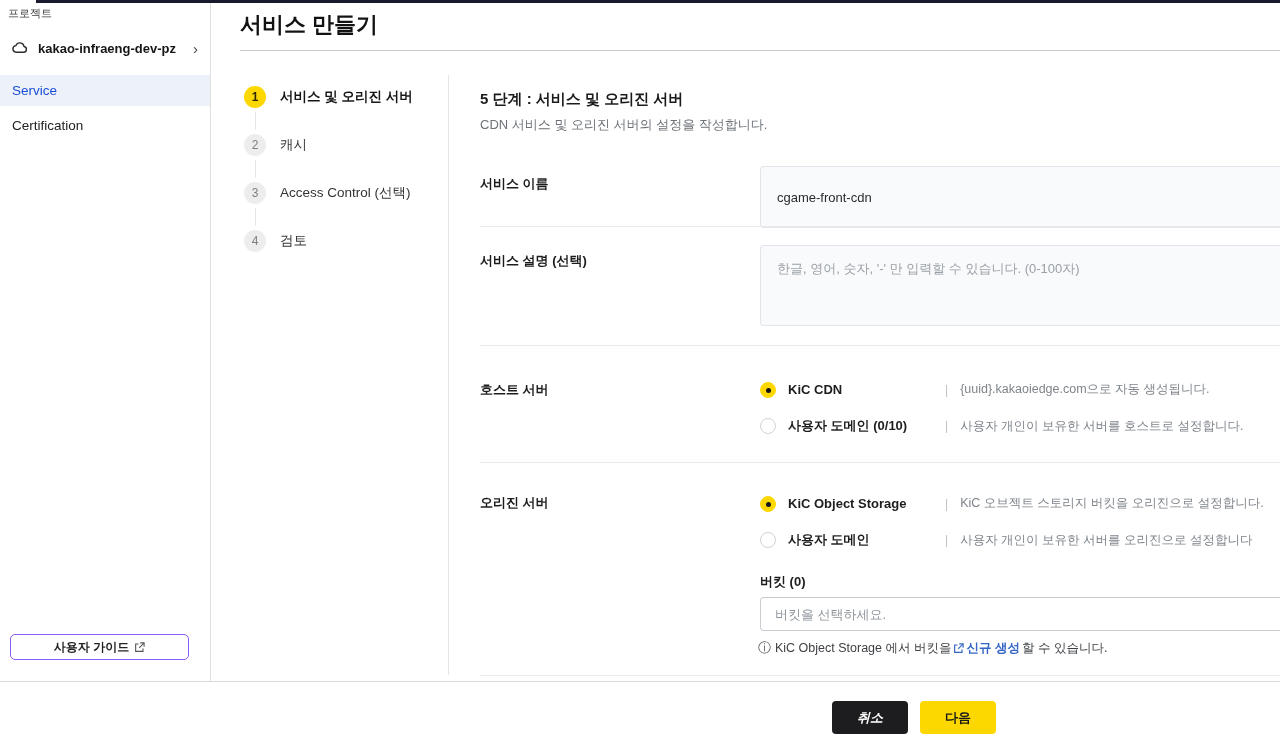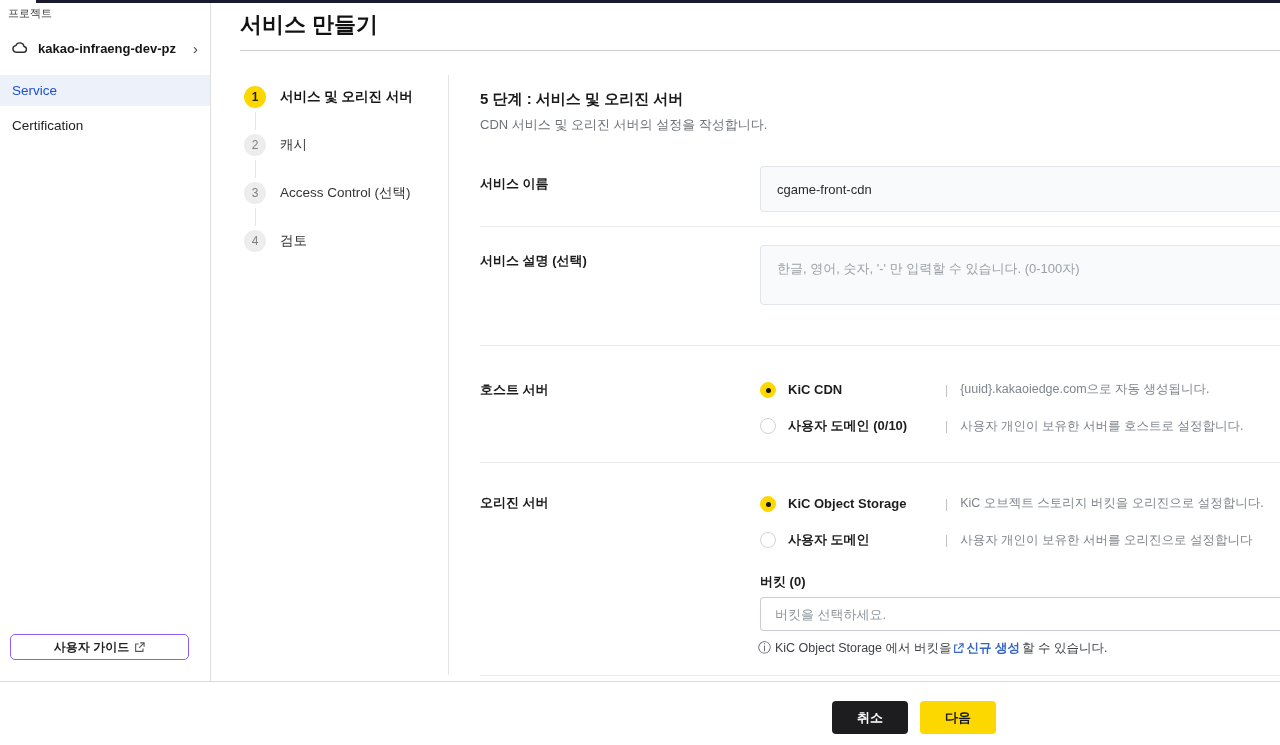--- a/index.html
+++ b/index.html
@@ -40,22 +40,22 @@
   .step-row.active .step-label { font-weight: bold; color: #161616; }
   .connector { position: absolute; left: 255px; width: 1px; background: #e6e6e6; }
 
   
   .content-heading { position: absolute; left: 480px; top: 90px; font-size: 15px; font-weight: bold; color: #1a1a1a; }
   .content-sub { position: absolute; left: 480px; top: 116px; font-size: 13px; color: #6d7278; }
 
   .divider { position: absolute; left: 480px; right: 0; border-top: 1px solid #e9e9e9; }
   .form-label { position: absolute; left: 480px; font-size: 13px; font-weight: bold; color: #1c1c1c; }
 
-  .field-input { position: absolute; left: 760px; right: 0; top: 166px; height: 46px; background: #f9fafb; border: 1px solid #e2e5e9; border-right: none; border-radius: 4px 0 0 4px; padding: 0 16px; font-size: 13px; color: #2b2b2b; font-family: inherit; outline: none; }
-  .field-textarea { position: absolute; left: 760px; right: 0; top: 245px; height: 60px; background: #f9fafb; border: 1px solid #e2e5e9; border-right: none; border-radius: 4px 0 0 4px; padding: 14px 16px; font-size: 13px; color: #2b2b2b; font-family: inherit; resize: none; outline: none; }
+  .field-input { position: absolute; left: 760px; right: 0; top: 166px; height: 62px; background: #f9fafb; border: 1px solid #e2e5e9; border-right: none; border-radius: 4px 0 0 4px; padding: 0 16px; font-size: 13px; color: #2b2b2b; font-family: inherit; outline: none; }
+  .field-textarea { position: absolute; left: 760px; right: 0; top: 245px; height: 81px; background: #f9fafb; border: 1px solid #e2e5e9; border-right: none; border-radius: 4px 0 0 4px; padding: 14px 16px; font-size: 13px; color: #2b2b2b; font-family: inherit; resize: none; outline: none; }
   .field-textarea::placeholder, .field-input::placeholder { color: #9aa0a7; }
 
   .radio-row { position: absolute; left: 760px; display: flex; align-items: center; cursor: pointer; }
   .radio { width: 16px; height: 16px; border-radius: 50%; flex: 0 0 16px; margin-right: 12px; background: #fff; border: 1.5px solid #d2d2d2; position: relative; }
   .radio.checked { background: #fdd800; border-color: #fdd800; }
   .radio.checked::after { content: ""; position: absolute; left: 5px; top: 5px; width: 5px; height: 5px; border-radius: 50%; background: #141414; }
   .radio-name { width: 157px; font-size: 13px; font-weight: bold; color: #1d1d1d; }
   .pipe { color: #bcc0c5; font-size: 12px; margin-right: 12px; }
   .radio-desc { font-size: 12.5px; color: #7f858c; }
 
@@ -65,21 +65,21 @@
 
   .info-line { position: absolute; left: 758px; top: 639px; display: flex; align-items: center; font-size: 12.5px; color: #3e4145; gap: 2px; }
   .info-glyph { font-size: 13px; color: #55595e; margin-right: 2px; font-style: normal; }
   .info-link { display: inline-flex; align-items: center; gap: 2px; color: #3566c6; font-weight: bold; cursor: pointer; }
   .info-link svg { width: 11px; height: 11px; }
 
   .content-bottom { position: absolute; left: 0; right: 0; top: 681px; border-top: 1px solid #dadada; }
 
   
   .btn { position: absolute; top: 701px; width: 76px; height: 33px; border: none; border-radius: 4px; font-size: 13px; font-weight: bold; font-family: inherit; cursor: pointer; }
-  .btn-cancel { left: 832px; background: #1d1d1f; color: #ffffff; }
+  .btn-cancel { left: 832px; background: #1d1d1f; color: #ffffff; font-style: italic; }
   .btn-next { left: 920px; background: #fdd800; color: #181818; }
 </style>
 </head>
 <body>
 
 <div class="frame">
 
   <div class="topbar"></div>
 
   <div class="sidebar">

